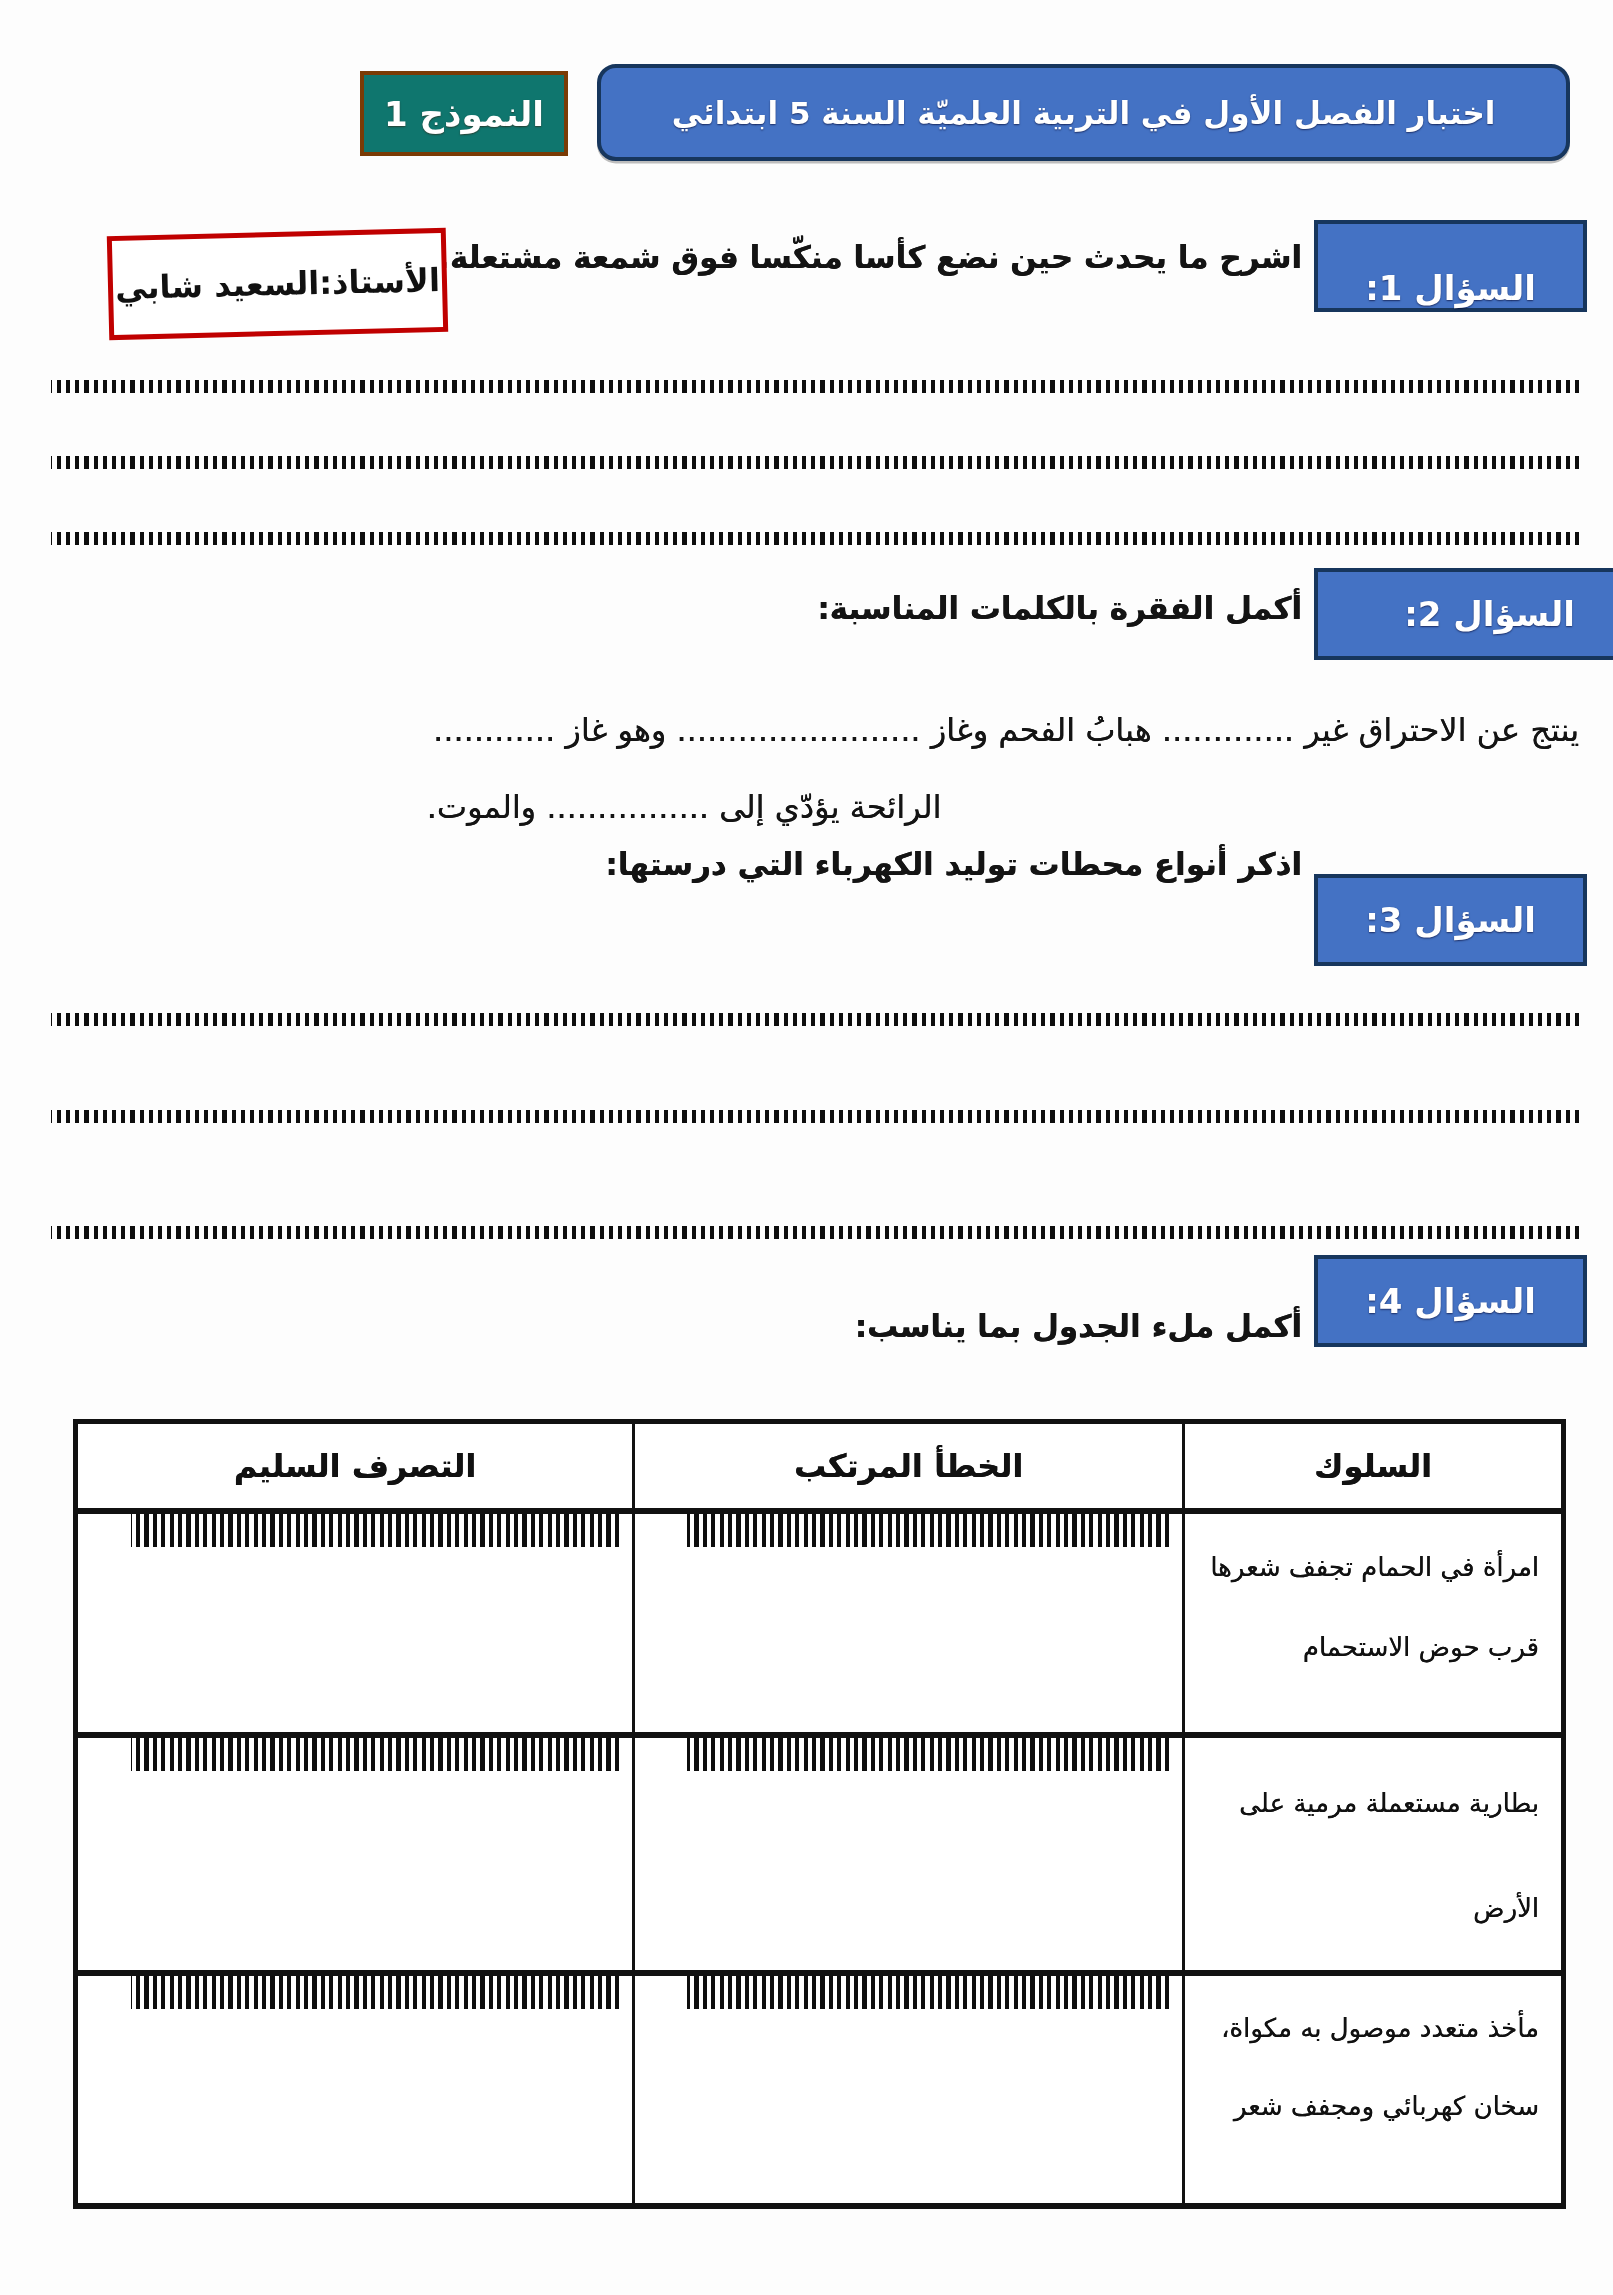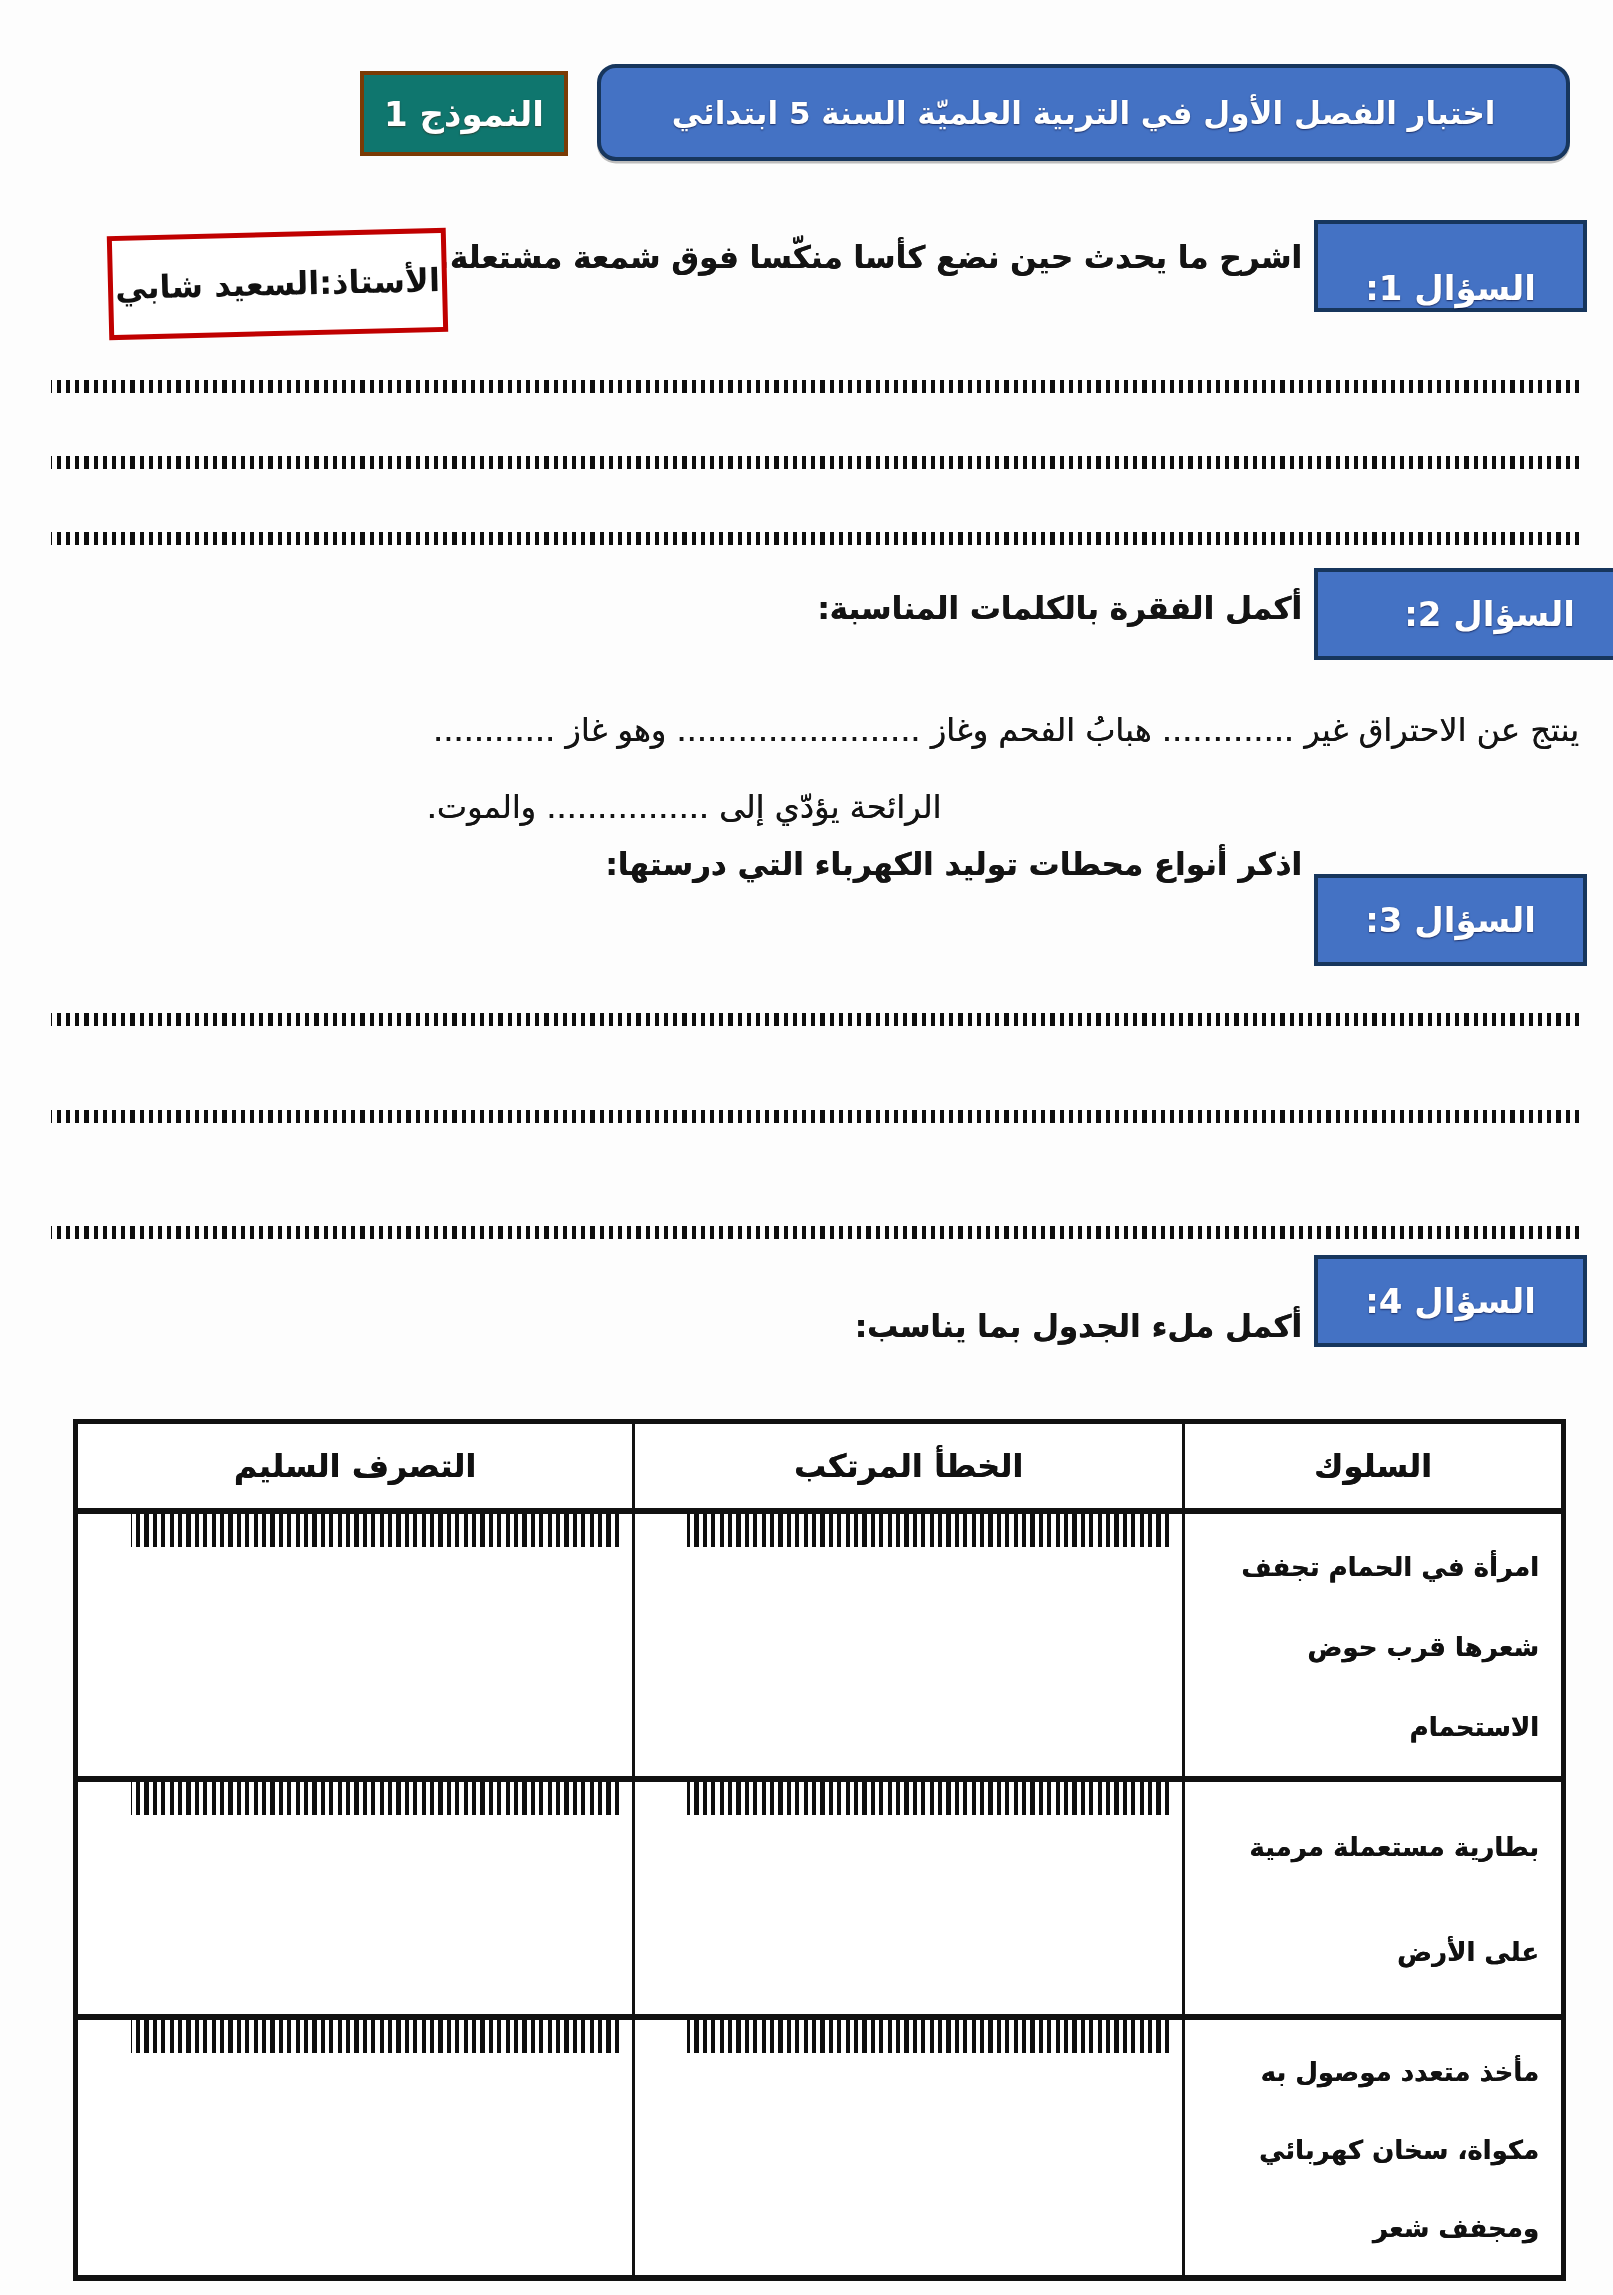--- a/index.html
+++ b/index.html
@@ -91,21 +91,21 @@
     font-size:32px;font-weight:700;text-align:center;vertical-align:middle;
     text-shadow:0.3px 0 0 #141414;
   }
   .behavior-table tr{border-bottom:6.7px solid #111;}
   tr.row-a{height:224px;}
   tr.row-b{height:234px;}
   tr.row-c{height:233px;}
 
   .behavior-cell div{
     padding:13.4px 22px 8.4px 10px;
-    font-size:26px;font-weight:700;text-align:right;
+    font-size:26px;font-weight:400;text-align:right;
     text-shadow:0.3px 0 0 #141414;
   }
   .row-a .behavior-cell div{line-height:80px;}
   .row-b .behavior-cell div{line-height:105px;}
   .row-c .behavior-cell div{line-height:78px;}
 
   .answer-stack{
     height:100%;display:flex;flex-direction:column;justify-content:space-evenly;
   }
   .cell-dots{

